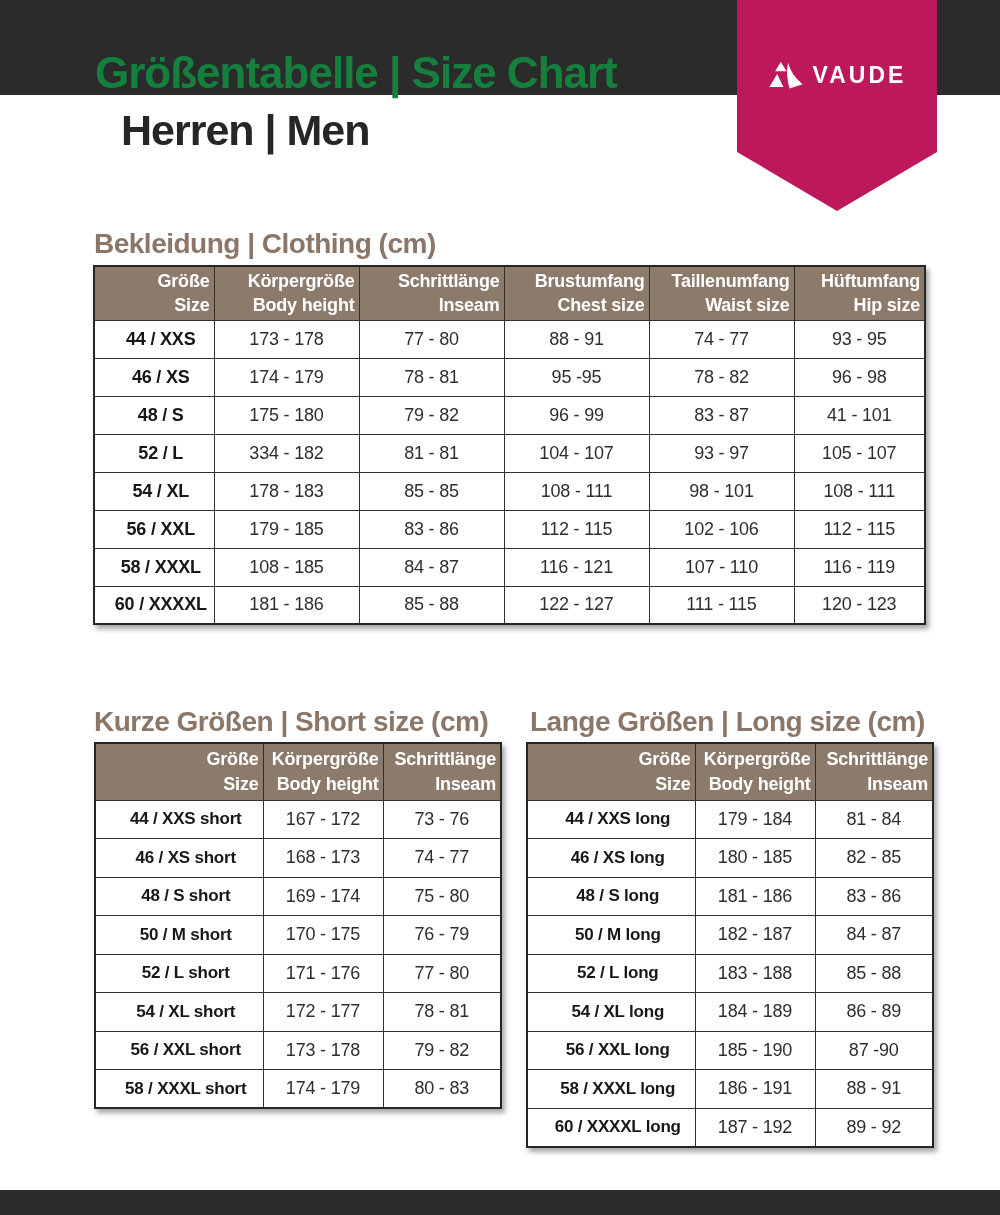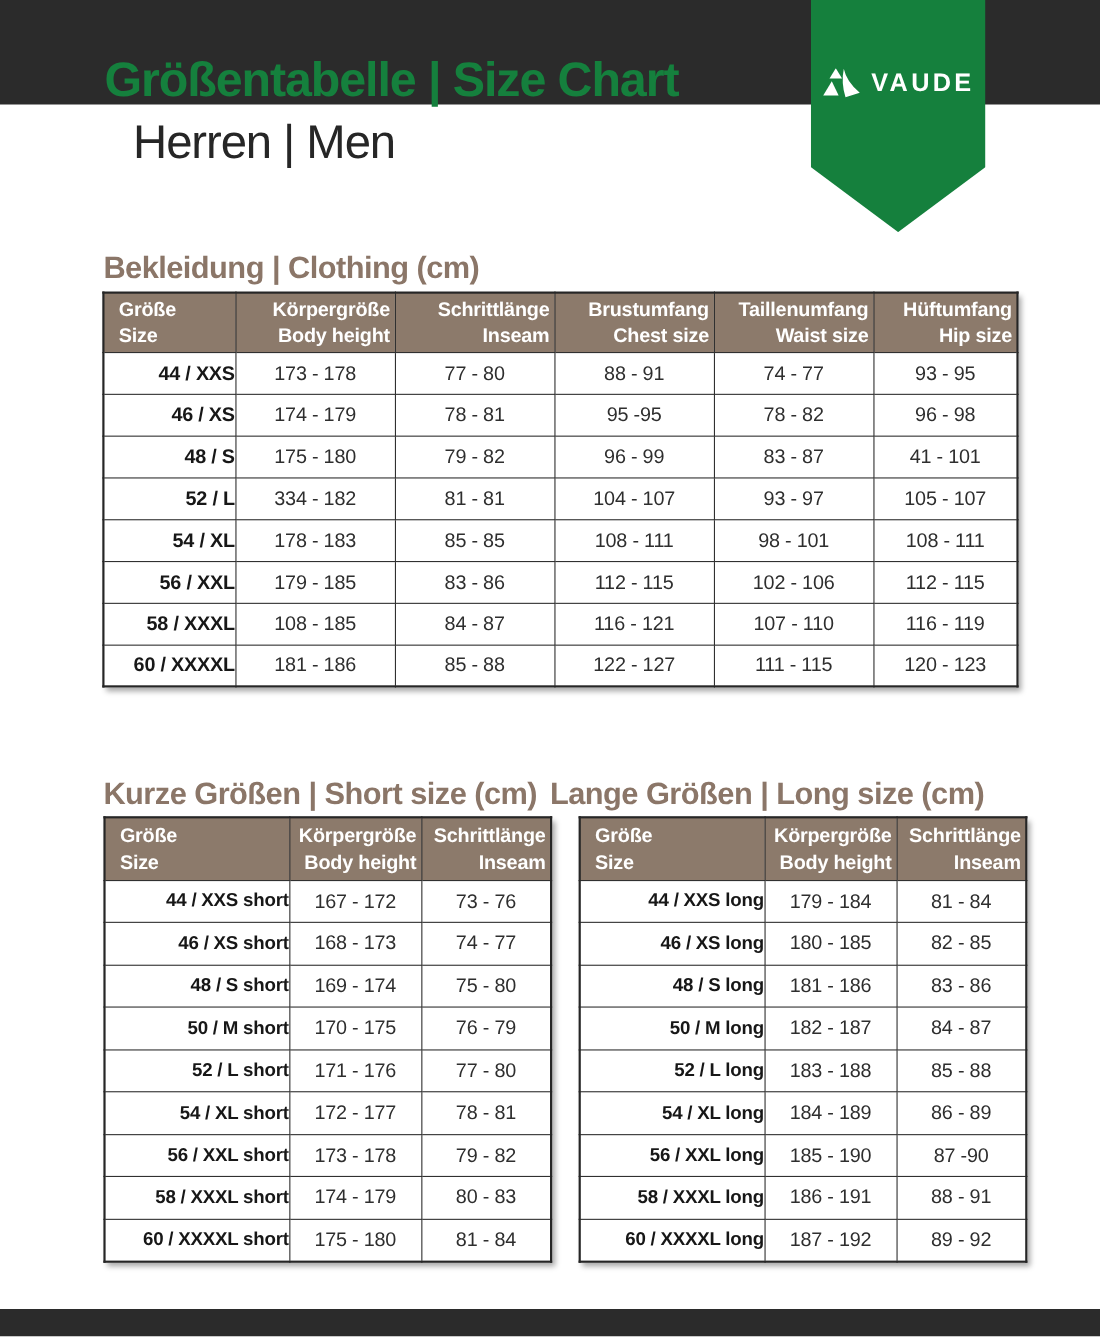--- a/index.html
+++ b/index.html
@@ -17,47 +17,47 @@
     width:1000px; height:95px;
     background:#2b2b2b;
   }
   .band-title {
     position:absolute; left:95px; top:51px;
     font-size:44px; font-weight:bold; color:#15803d;
     letter-spacing:-1px; white-space:nowrap; line-height:1;
   }
   .subtitle {
     position:absolute; left:121px; top:109px;
-    font-size:43px; font-weight:normal; color:#262626;
+    font-size:43px; font-weight:bold; color:#262626;
     letter-spacing:-1px; white-space:nowrap; line-height:1;
   }
   .ribbon {
     position:absolute; left:737px; top:0;
-    width:159px; height:211px;
-    background:#15803d;
+    width:200px; height:211px;
+    background:#be185d;
     clip-path:polygon(0 0, 100% 0, 100% 72%, 50% 100%, 0 72%);
   }
   .logo-row {
     position:absolute; left:0; top:62px; width:100%;
     display:flex; align-items:center; justify-content:center; gap:9px;
   }
   .logo-word {
     color:#ffffff; font-weight:bold; font-size:23px;
     letter-spacing:3px; line-height:1;
   }
 
   
   .section-title {
     position:absolute;
     font-size:28px; font-weight:bold; color:#8b7668;
     letter-spacing:-0.5px; white-space:nowrap; line-height:1;
   }
   #clothing-title { left:94px;  top:230px; }
   #short-title    { left:94px;  top:708px; }
-  #long-title     { left:500px; top:708px;text-align:center; }
+  #long-title     { left:530px; top:708px;text-align:center; }
 
   
   table {
     position:absolute;
     border-collapse:collapse;
     table-layout:fixed;
     background:#ffffff;
     box-shadow:3px 4px 5px rgba(0,0,0,0.35);
   }
   #clothing-table { left:93px;  top:265px; width:831px; }
@@ -67,29 +67,29 @@
   th, td { border:1.5px solid #303030; }
   table { border:2px solid #262626; }
 
   thead th {
     background:#8c7a6b; color:#ffffff;
     font-size:18px; font-weight:bold; line-height:1.35;
     text-align:right; vertical-align:middle;
     height:54px; padding:2px 4px; letter-spacing:-0.2px;
   }
   #short-table thead th, #long-table thead th { height:57px; }
-  thead th.first { text-align:left; padding-left:13px; }
+  thead th.first { text-align:right; padding-left:13px; }
 
   tbody td {
     height:38px; font-size:18px; text-align:center;
     color:#2e2e2e; letter-spacing:-0.2px; white-space:nowrap;
   }
   #short-table tbody td, #long-table tbody td { height:38.5px; }
   tbody td.label {
-    text-align:right; padding-left:13px;
+    text-align:center; padding-left:13px;
     font-weight:bold; color:#171717; font-size:18px;
   }
   #short-table tbody td.label, #long-table tbody td.label { font-size:17px; }
 
   
   .footer {
     position:absolute; left:0; bottom:0;
     width:1000px; height:25px; background:#2b2b2b;
   }
 </style>
@@ -276,25 +276,20 @@
       <tr>
         <td class="label">56 / XXL short</td>
         <td class="num">173 - 178</td>
         <td class="num">79 - 82</td>
       </tr>
       <tr>
         <td class="label">58 / XXXL short</td>
         <td class="num">174 - 179</td>
         <td class="num">80 - 83</td>
       </tr>
-      <tr>
-        <td class="label">60 / XXXXL short</td>
-        <td class="num">175 - 180</td>
-        <td class="num">81 - 84</td>
-      </tr>
     </tbody>
 </table>
 
 <table id="long-table">
   <colgroup>
     <col style="width:168px">
       <col style="width:120px">
       <col style="width:118px">
   </colgroup>
   <thead>

